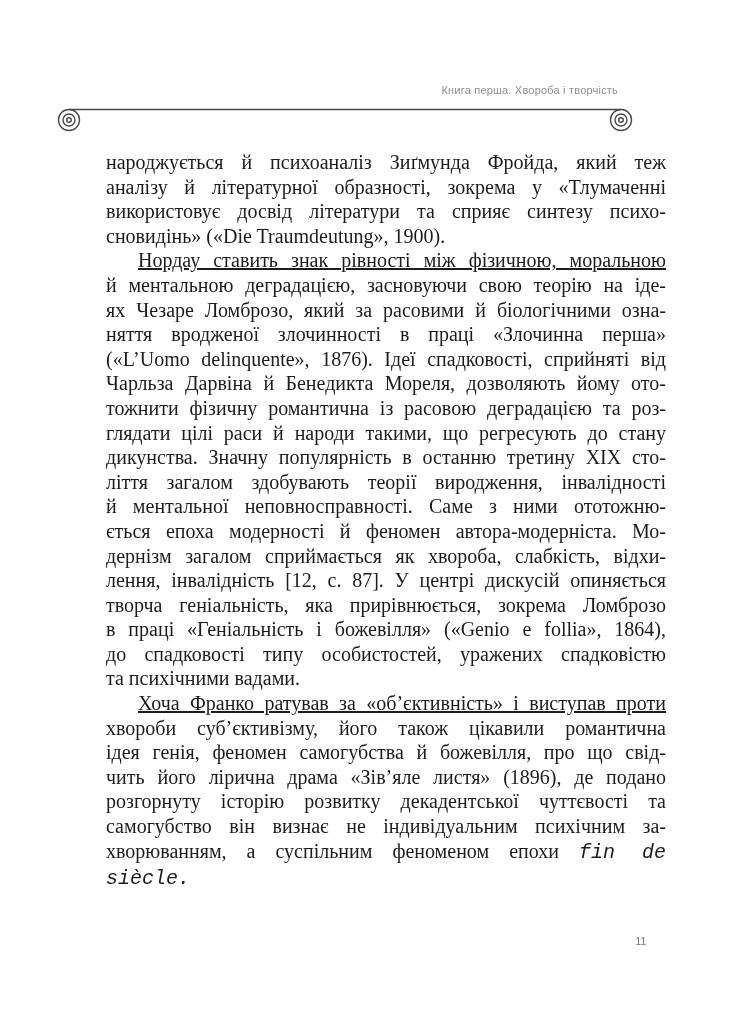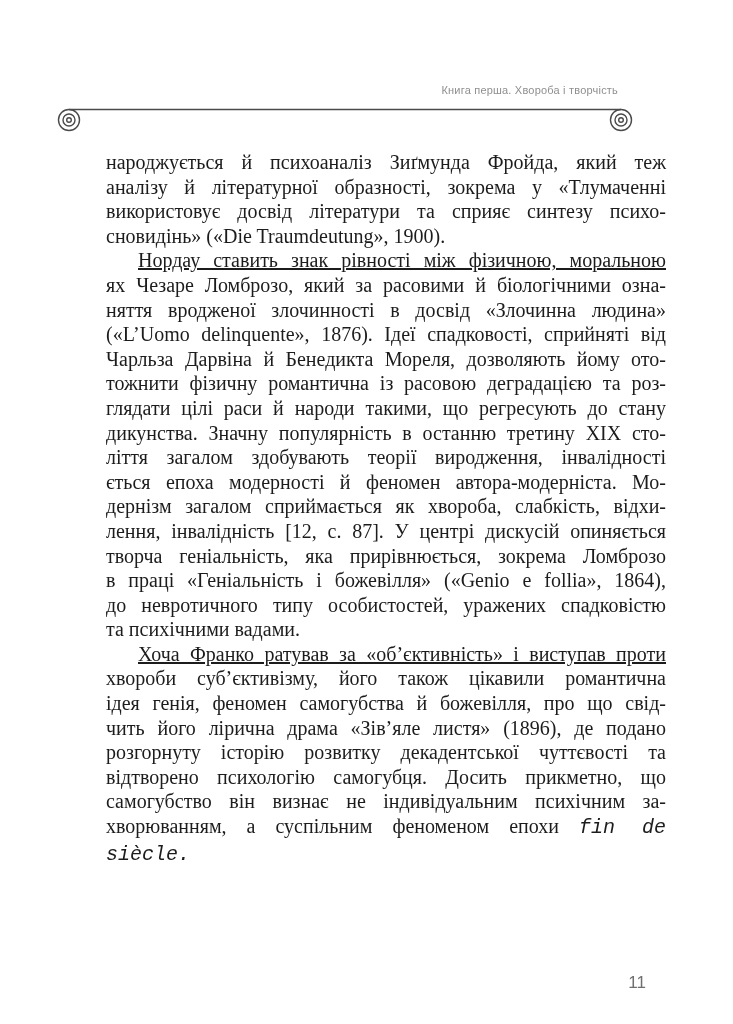--- a/index.html
+++ b/index.html
@@ -61,24 +61,24 @@
     line-height: 24.6px;
     text-align: justify;
     text-align-last: justify;
     white-space: normal;
   }
   .line.indent { text-indent: 32px; text-decoration: underline; }
   .line.last { text-align-last: left; }
   .it { font-style: italic; font-family: Liberation Mono, monospace; }
   .page-number {
     position: absolute;
-    top: 973px;
+    top: 936px;
     right: 87px;
     font-family: "Liberation Sans", sans-serif;
-    font-size: 17px;
+    font-size: 10px;
     color: var(--page_number);
   }
 </style>
 </head>
 <body>
 
 <div class="page">
 
   <div class="running-header">
     <span class="header-title">Книга перша. Хвороба і творчість</span>
@@ -100,43 +100,44 @@
 
   <div class="body-text">
       <div class="paragraph">
         <div class="line">народжується й психоаналіз Зиґмунда Фройда, який теж</div>
         <div class="line">аналізу й літературної образності, зокрема у «Тлумаченні</div>
         <div class="line">використовує досвід літератури та сприяє синтезу психо-</div>
         <div class="line last">сновидінь» («Die Traumdeutung», 1900).</div>
       </div>
       <div class="paragraph">
         <div class="line indent">Нордау ставить знак рівності між фізичною, моральною</div>
+        <div class="line">й ментальною деградацією, засновуючи свою теорію на іде-</div>
         <div class="line">ях Чезаре Ломброзо, який за расовими й біологічними озна-</div>
-        <div class="line">няття вродженої злочинності в досвід «Злочинна людина»</div>
+        <div class="line">няття вродженої злочинності в праці «Злочинна перша»</div>
         <div class="line">(«L’Uomo delinquente», 1876). Ідеї спадковості, сприйняті від</div>
         <div class="line">Чарльза Дарвіна й Бенедикта Мореля, дозволяють йому ото-</div>
         <div class="line">тожнити фізичну романтична із расовою деградацією та роз-</div>
         <div class="line">глядати цілі раси й народи такими, що регресують до стану</div>
         <div class="line">дикунства. Значну популярність в останню третину XIX сто-</div>
         <div class="line">ліття загалом здобувають теорії виродження, інвалідності</div>
+        <div class="line">й ментальної неповносправності. Саме з ними ототожню-</div>
         <div class="line">ється епоха модерності й феномен автора-модерніста. Мо-</div>
         <div class="line">дернізм загалом сприймається як хвороба, слабкість, відхи-</div>
         <div class="line">лення, інвалідність [12, с. 87]. У центрі дискусій опиняється</div>
         <div class="line">творча геніальність, яка прирівнюється, зокрема Ломброзо</div>
         <div class="line">в праці «Геніальність і божевілля» («Genio e follia», 1864),</div>
-        <div class="line">до невротичного типу особистостей, уражених спадковістю</div>
+        <div class="line">до спадковості типу особистостей, уражених спадковістю</div>
         <div class="line last">та психічними вадами.</div>
       </div>
       <div class="paragraph">
         <div class="line indent">Хоча Франко ратував за «об’єктивність» і виступав проти</div>
         <div class="line">хвороби суб’єктивізму, його також цікавили романтична</div>
         <div class="line">ідея генія, феномен самогубства й божевілля, про що свід-</div>
         <div class="line">чить його лірична драма «Зів’яле листя» (1896), де подано</div>
         <div class="line">розгорнуту історію розвитку декадентської чуттєвості та</div>
-        <div class="line">відтворено психологію самогубця. Досить прикметно, що</div>
         <div class="line">самогубство він визнає не індивідуальним психічним за-</div>
         <div class="line last"><span>хворюванням, а суспільним феноменом епохи </span><span class="it">fin de siècle.</span></div>
       </div>
     </div>
 
   <div class="page-number">11</div>
 
 </div>
 
 </body></html>

